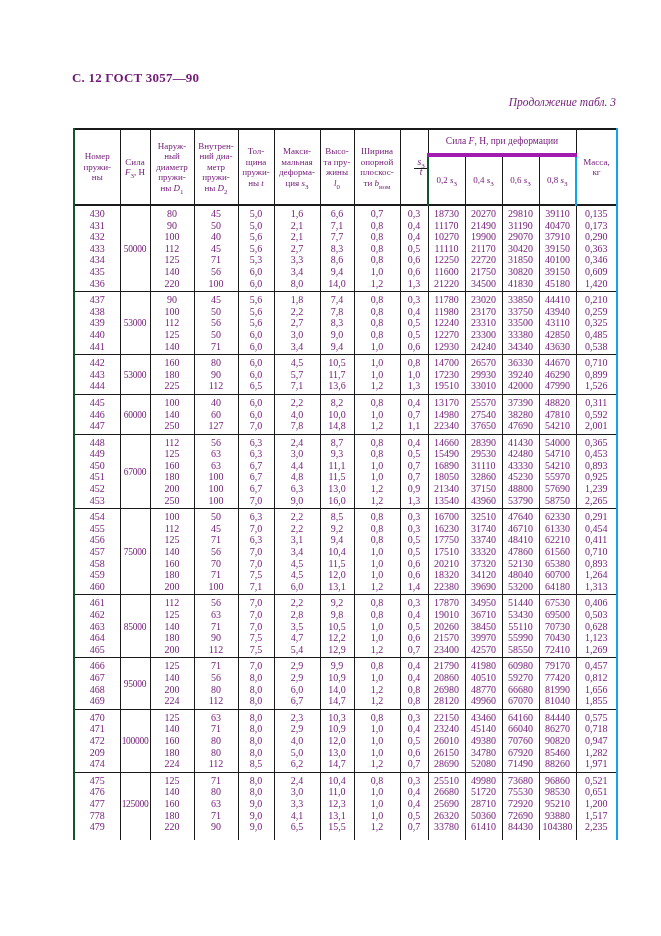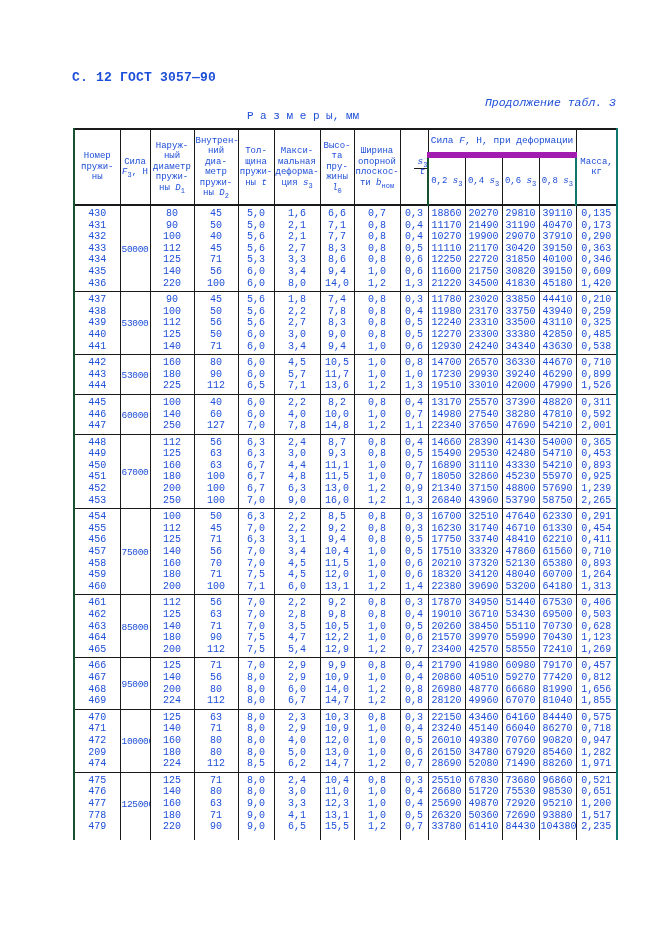--- a/index.html
+++ b/index.html
@@ -2,22 +2,22 @@
 <html><head>
 <meta charset="utf-8">
 <style>
   html,body{margin:0;padding:0;}
   body{background:#e8e8e8;}
   .page{
     position:relative;
     width:661px;height:936px;
     margin:0 auto;
     background:#ffffff;
-    font-family:Liberation Mono, monospace;
-    color:#1d4ed8;
+    font-family:Liberation Serif, serif;
+    color:#701a75;
     overflow:hidden;
   }
   .page-header{
     position:absolute;left:72px;top:70px;
     font-weight:bold;font-size:13px;letter-spacing:0.2px;
   }
   .cont-note{
     position:absolute;right:45px;top:96px;
     font-style:italic;font-size:11.5px;
   }
@@ -33,30 +33,30 @@
     border-top:2px solid #1a1a1a;
   }
   table.gost th, table.gost td{
     border-left:1px solid #1a1a1a;
     padding:0 1px;
     text-align:center;
     vertical-align:middle;
     overflow:hidden;
   }
   table.gost th:first-child, table.gost td:first-child{border-left:2px solid #14532d;}
-  table.gost th:last-child, table.gost td:last-child{border-right:2px solid #0f766e;}
+  table.gost th:last-child, table.gost td:last-child{border-right:2px solid #0ea5e9;}
   table.gost tr.force-row td:nth-child(2){font-size:9.5px;letter-spacing:-0.3px;text-align:center;}
   thead{border-bottom:2px solid #1a1a1a;}
   thead th{
     font-weight:normal;
     font-size:9px;line-height:10.5px;
   }
   thead tr.h1{height:26px;}
   thead tr.h2{height:50px;}
-  th.fspan{border-bottom:6px solid #a21caf;font-size:9.5px;}
+  th.fspan{border-bottom:4px solid #a21caf;font-size:9.5px;}
   sub{font-size:7px;line-height:0;}
   .frac{display:inline-block;font-size:9.5px;margin-left:12px;}
   .frac .num{border-bottom:1px solid #1a1a1a;padding:0 4px 1px;}
   .frac .den{padding-top:1px;}
   tbody.grp{border-top:1px solid #1a1a1a;}
   tbody.grp:first-of-type{border-top:none;}
   tbody.grp td{
     font-size:10px;line-height:11.6px;
     white-space:nowrap;
   }
@@ -64,21 +64,20 @@
   tbody.grp tr:last-child td{padding-bottom:2px;}
   tbody.stub{border-top:none;}
   tbody.stub td{height:5px;padding:0;}
 </style>
 </head>
 <body>
 
 <div class="page">
   <div class="page-header">С. 12 ГОСТ 3057—90</div>
   <div class="cont-note">Продолжение табл. 3</div>
-  <div class="units-title">Р а з м е р ы,  мм</div>
   <table class="gost" id="gost-table">
       <colgroup>
         <col style="width: 46px;">
         <col style="width: 30px;">
         <col style="width: 44px;">
         <col style="width: 44px;">
         <col style="width: 36px;">
         <col style="width: 46px;">
         <col style="width: 34px;">
         <col style="width: 46px;">
@@ -114,21 +113,21 @@
         <tr class="force-row">
           <td>430</td>
           <td rowspan="7">50000</td>
           <td>80</td>
           <td>45</td>
           <td>5,0</td>
           <td>1,6</td>
           <td>6,6</td>
           <td>0,7</td>
           <td>0,3</td>
-          <td>18860</td>
+          <td>18730</td>
           <td>20270</td>
           <td>29810</td>
           <td>39110</td>
           <td>0,135</td>
         </tr>
         <tr>
           <td>431</td>
           <td>90</td>
           <td>50</td>
           <td>5,0</td>
@@ -471,21 +470,21 @@
         </tr>
         <tr>
           <td>453</td>
           <td>250</td>
           <td>100</td>
           <td>7,0</td>
           <td>9,0</td>
           <td>16,0</td>
           <td>1,2</td>
           <td>1,3</td>
-          <td>26840</td>
+          <td>13540</td>
           <td>43960</td>
           <td>53790</td>
           <td>58750</td>
           <td>2,265</td>
         </tr>
       </tbody>
       <tbody class="grp">
         <tr class="force-row">
           <td>454</td>
           <td rowspan="7">75000</td>
@@ -817,21 +816,21 @@
           <td>475</td>
           <td rowspan="5">125000</td>
           <td>125</td>
           <td>71</td>
           <td>8,0</td>
           <td>2,4</td>
           <td>10,4</td>
           <td>0,8</td>
           <td>0,3</td>
           <td>25510</td>
-          <td>67830</td>
+          <td>49980</td>
           <td>73680</td>
           <td>96860</td>
           <td>0,521</td>
         </tr>
         <tr>
           <td>476</td>
           <td>140</td>
           <td>80</td>
           <td>8,0</td>
           <td>3,0</td>
@@ -847,21 +846,21 @@
         <tr>
           <td>477</td>
           <td>160</td>
           <td>63</td>
           <td>9,0</td>
           <td>3,3</td>
           <td>12,3</td>
           <td>1,0</td>
           <td>0,4</td>
           <td>25690</td>
-          <td>49870</td>
+          <td>28710</td>
           <td>72920</td>
           <td>95210</td>
           <td>1,200</td>
         </tr>
         <tr>
           <td>778</td>
           <td>180</td>
           <td>71</td>
           <td>9,0</td>
           <td>4,1</td>

